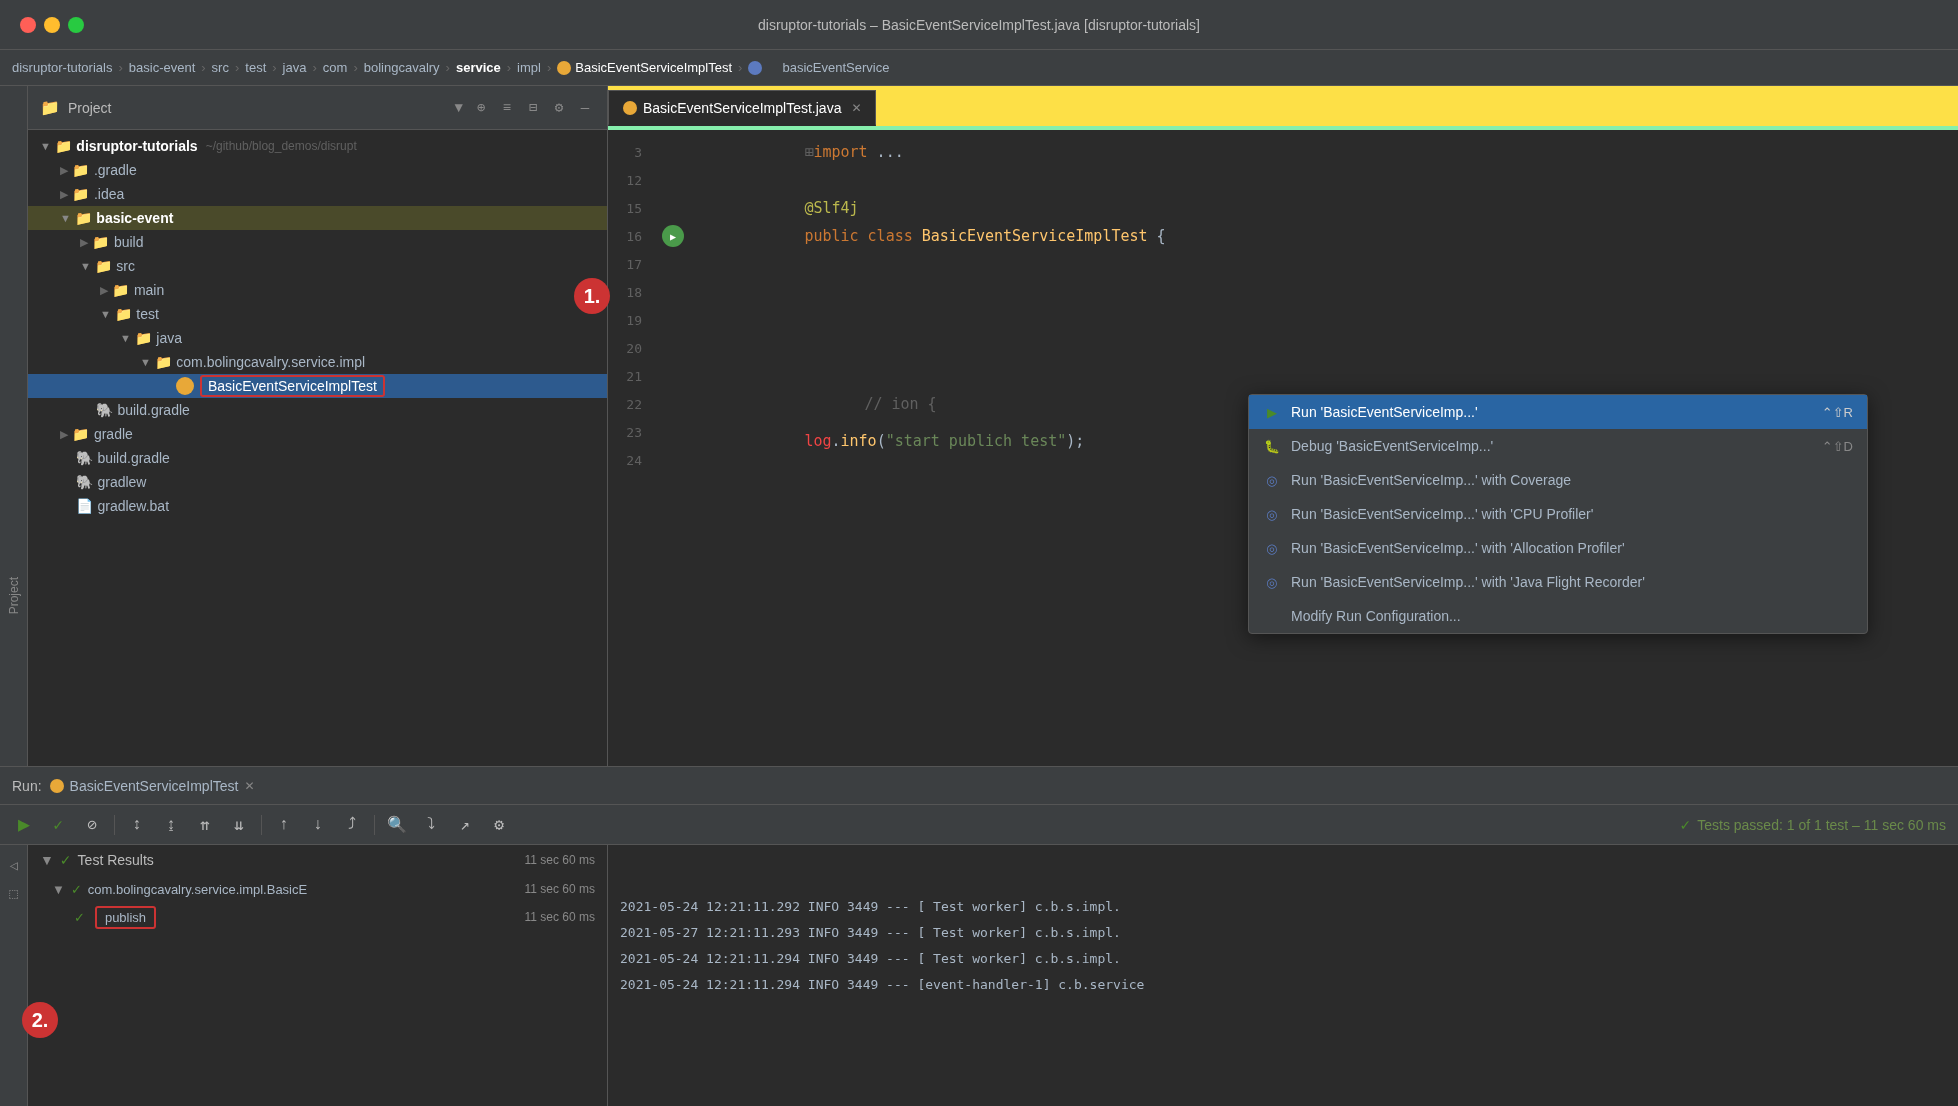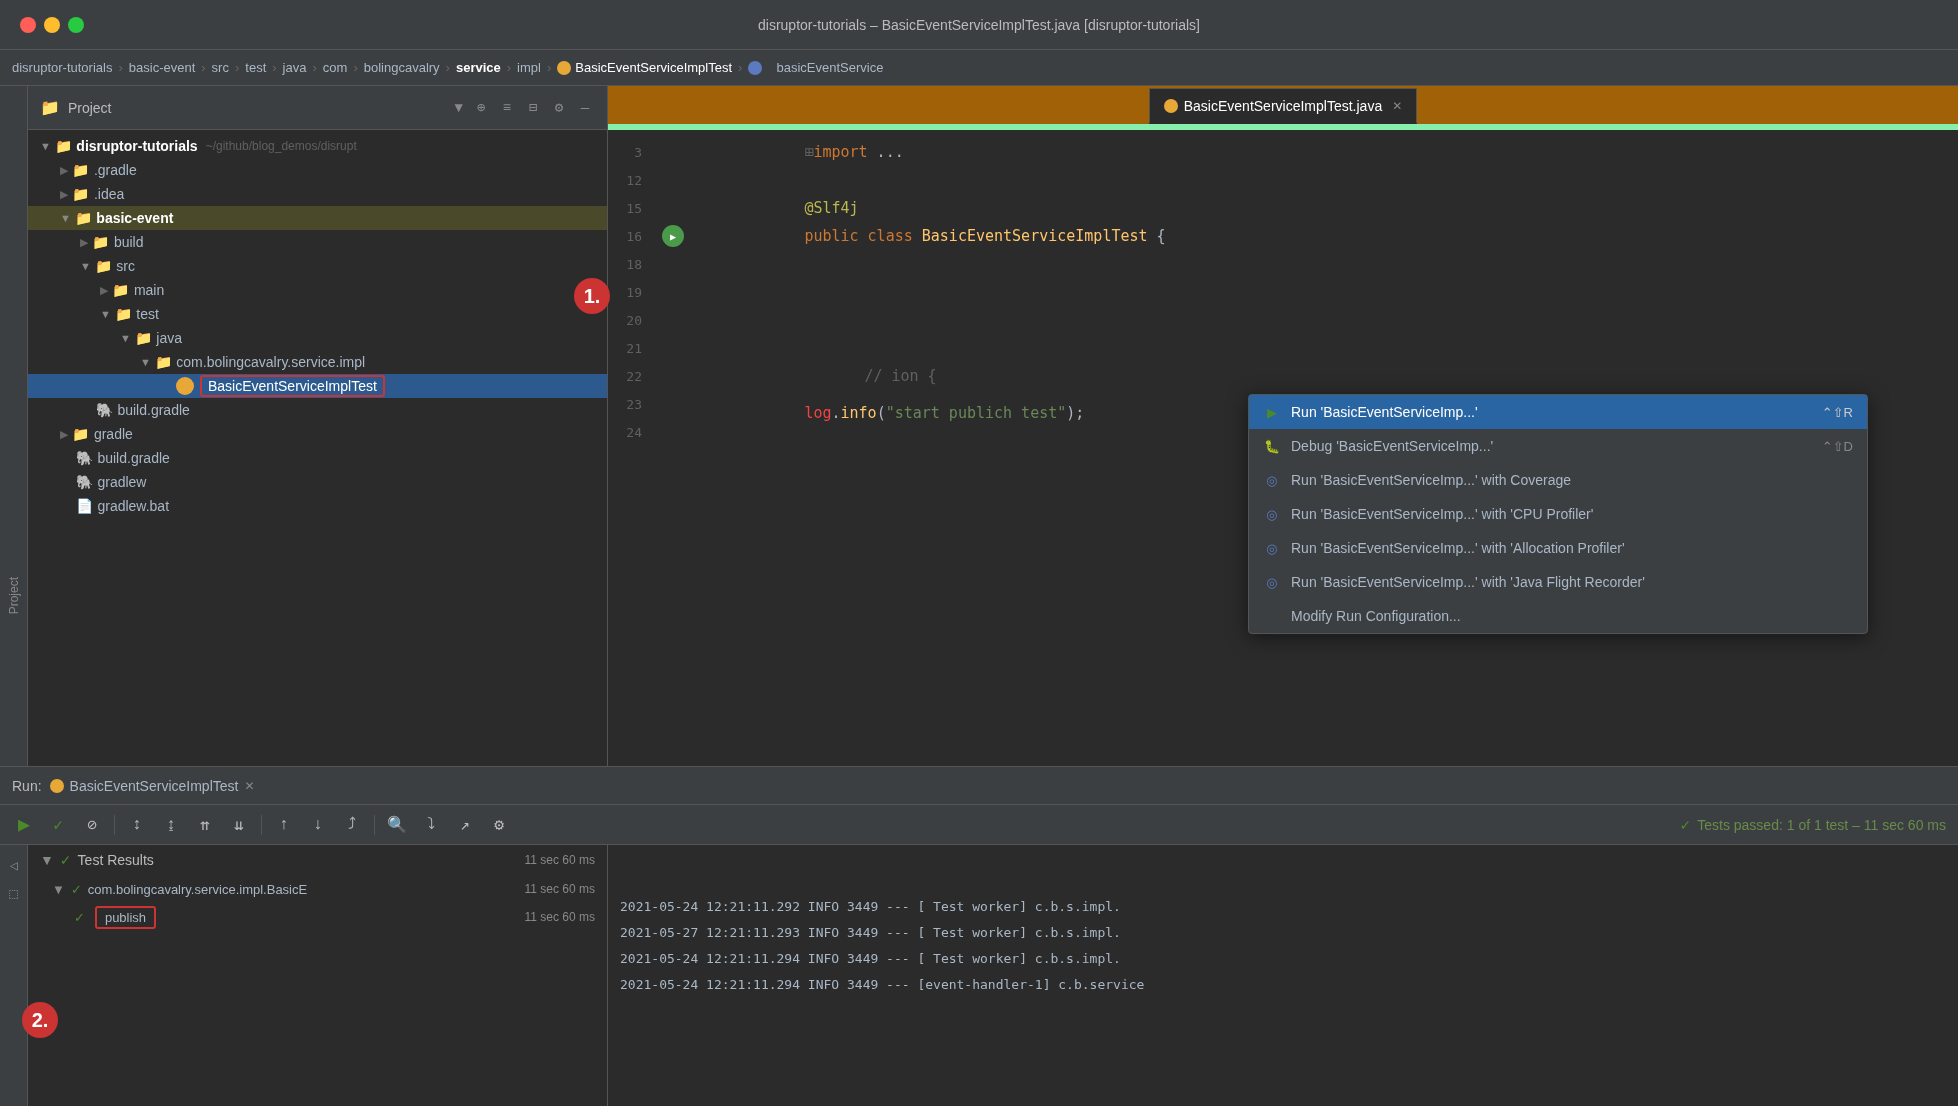--- a/index.html
+++ b/index.html
@@ -146,25 +146,24 @@
       flex: 1;
       display: flex;
       flex-direction: column;
       background: #2b2b2b;
       position: relative;
     }
 
     
     .tab-bar {
       height: 44px;
-      background: #a16207;
+      background: #fde047;
       display: flex;
       align-items: flex-end;
-      border-bottom: 6px solid #86efac;
-      justify-content: center;
+      border-bottom: 4px solid #86efac;
     }
 
     .tab {
       display: flex;
       align-items: center;
       height: 36px;
       padding: 0 14px;
       gap: 6px;
       background: #2b2b2b;
       border-top: 1px solid #555;
@@ -548,21 +547,21 @@
   <span class="breadcrumb-sep">›</span>
   <span class="breadcrumb-item active">service</span>
   <span class="breadcrumb-sep">›</span>
   <span class="breadcrumb-item">impl</span>
   <span class="breadcrumb-sep">›</span>
   <span style="display:inline-flex;align-items:center;gap:4px;">
     <span style="width:14px;height:14px;background:#e8a838;border-radius:50%;display:inline-block;"></span>
     <span class="breadcrumb-item bold">BasicEventServiceImplTest</span>
   </span>
   <span class="breadcrumb-sep">›</span>
-  <span style="display:inline-flex;align-items:center;gap:14px;justify-content:center;">
+  <span style="display:inline-flex;align-items:center;gap:20px;justify-content:center;">
     <span style="width:14px;height:14px;background:#5c7abf;border-radius:50%;display:inline-block;"></span>
     <span class="breadcrumb-item">basicEventService</span>
   </span>
 </div>
 
 <div class="main-layout">
 
   <div class="left-strip">
     <div class="left-strip-icon">📁</div>
     <div style="margin-top:4px;" class="left-strip-icon">☰</div>
@@ -745,20 +744,25 @@
         <div class="code-line" style="position:relative;">
           <span class="line-num">16</span>
           <span class="gutter">
             <div class="run-gutter-btn">▶</div>
           </span>
           <span class="code-content">
             <span class="kw">public class</span> <span class="cls">BasicEventServiceImplTest</span> <span class="plain">{</span>
           </span>
         </div>
 
+        <div class="code-line">
+          <span class="line-num">17</span>
+          <span class="gutter"></span>
+          <span class="code-content"></span>
+        </div>
 
         <div class="code-line">
           <span class="line-num">18</span>
           <span class="gutter"></span>
           <span class="code-content"></span>
         </div>
 
         <div class="code-line">
           <span class="line-num">19</span>
           <span class="gutter"></span>

